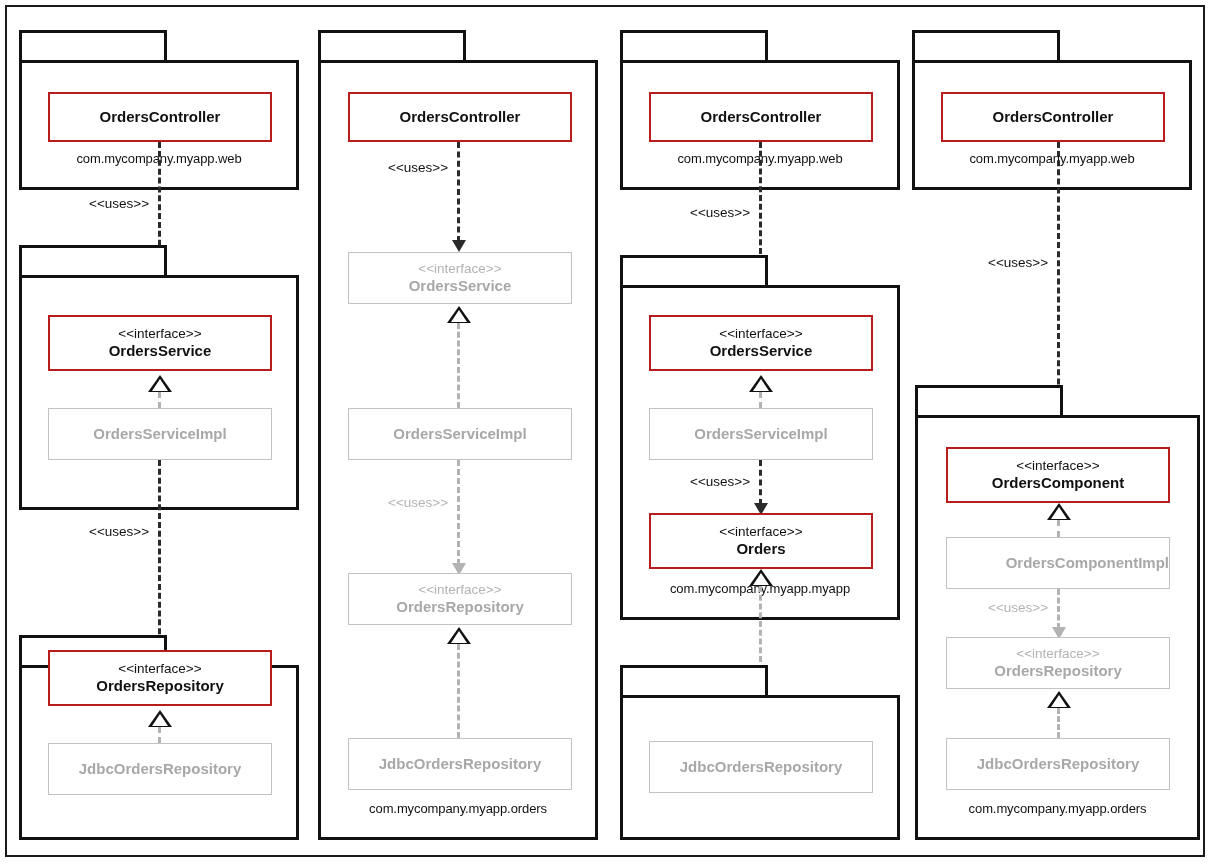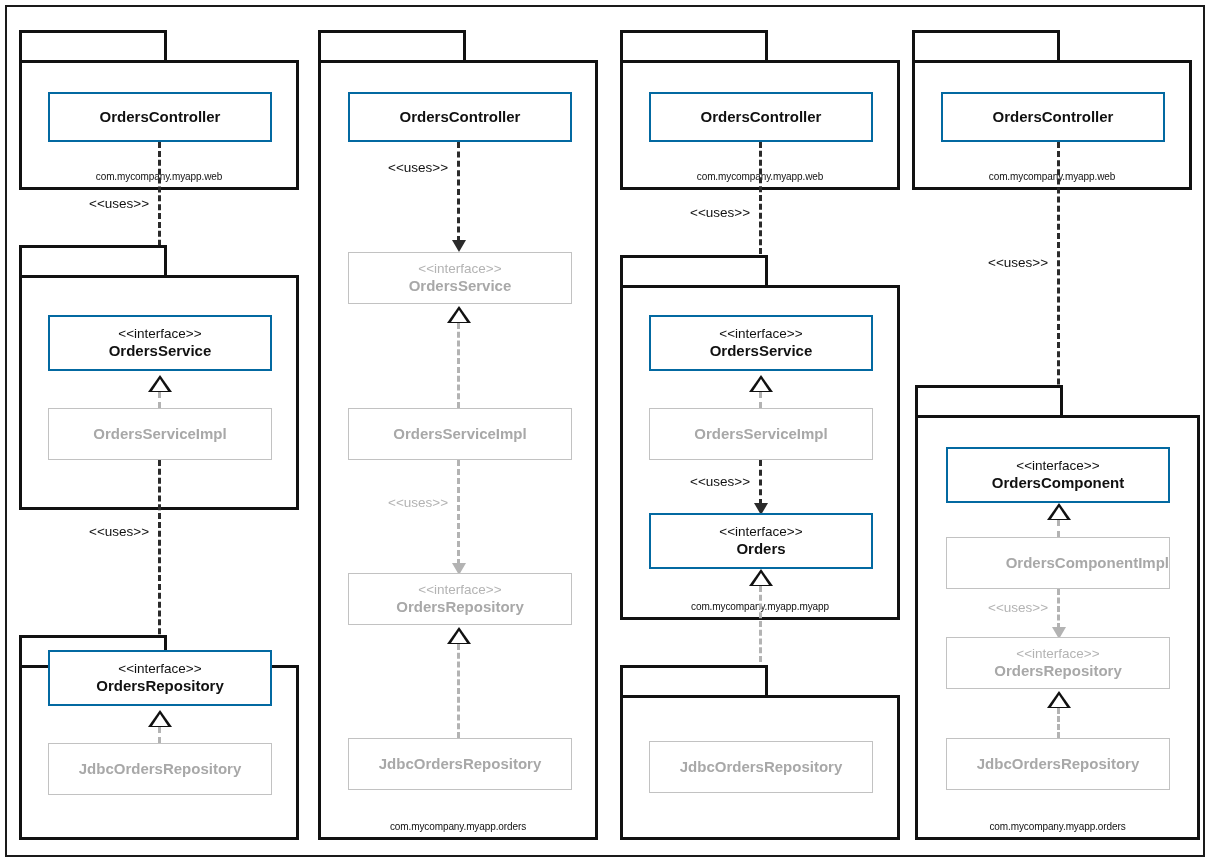--- a/index.html
+++ b/index.html
@@ -9,28 +9,28 @@
   
   .frame{position:absolute;left:5px;top:5px;width:1200px;height:852px;
          border:2px solid #1a1a1a;box-sizing:border-box;background:#fff;}
 
   
   .pkg{position:absolute;box-sizing:border-box;}
   .pkg .tab{position:absolute;left:0;top:0;height:32px;
             border:3px solid #111;border-bottom:none;box-sizing:border-box;background:#fff;}
   .pkg .body{position:absolute;left:0;right:0;top:30px;bottom:0;
              border:3px solid #111;box-sizing:border-box;background:#fff;}
-  .pkg .pkg-label{position:absolute;left:0;right:0;bottom:8px;text-align:center;
-                  font-size:10px;color:#111;letter-spacing:-0.1px;}
+  .pkg .pkg-label{position:absolute;left:0;right:0;bottom:24px;text-align:center;
+                  font-size:13px;color:#111;letter-spacing:-0.1px;}
 
   
   .cls{position:absolute;box-sizing:border-box;background:#fff;
        display:flex;flex-direction:column;align-items:center;justify-content:center;
        line-height:1.18;}
-  .cls.solid{border:2px solid #0369a1;}
+  .cls.solid{border:2px solid #b91c1c;}
   .cls.ghost{border:1.5px solid #c2c2c2;}
   .cls .stereo{font-size:13.5px;color:#111;}
   .cls .nm{font-size:15px;font-weight:bold;color:#111;}
   .cls.ghost .stereo{color:#b3b3b3;}
   .cls.ghost .nm{color:#a8a8a8;font-weight:bold;}
 
   
   .dash{position:absolute;width:0;border-left:3px dashed #2b2b2b;}
   .dash.ghost{border-left-color:#b3b3b3;}
   .arrowhead{position:absolute;width:0;height:0;

